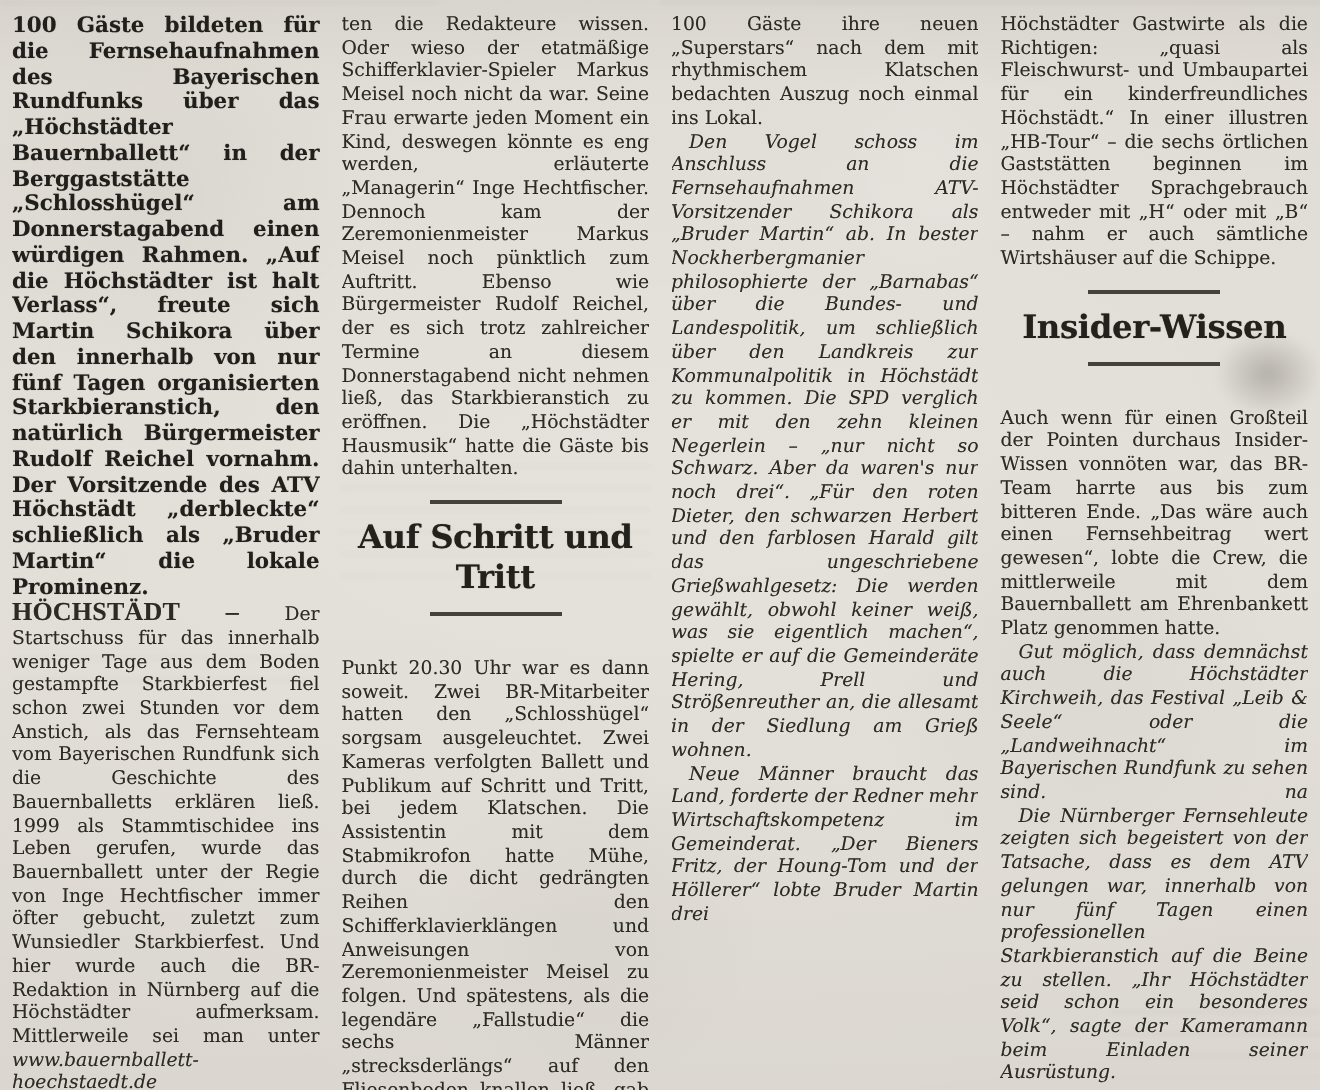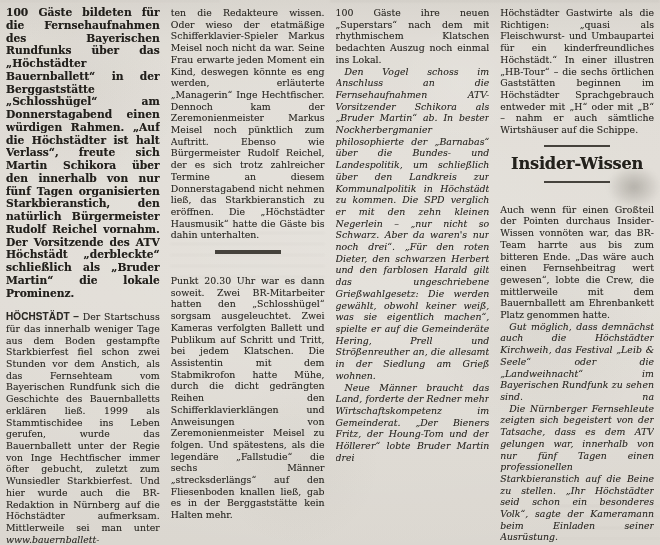--- a/index.html
+++ b/index.html
@@ -35,30 +35,29 @@
     position:relative;z-index:1;
     display:flex;gap:11px;
     padding:7px 6px 0 6px;
     height:538px;
   }
   .col{flex:1 1 0;min-width:0;overflow:hidden;}
   p{margin:0;text-align:justify;}
   .lead{
     font-size:10.7px;line-height:12.75px;
     font-weight:700;color:#211f1b;
-    margin-bottom:11px;
     text-shadow:0 0 .4px rgba(30,28,24,.45);
   }
   .body{
     font-size:9.4px;line-height:11.7px;
     color:#2c2a25;
     text-shadow:0 0 .3px rgba(40,38,33,.35);
   }
   .body.indent{text-indent:9px;font-style:italic;}
-  .dateline{font-weight:700;font-family:Liberation Sans, sans-serif;font-size:10px;letter-spacing:.1px;}
+  .dateline{font-weight:700;font-family:Liberation Serif, serif;font-size:13px;letter-spacing:.1px;}
   .url{font-style:italic;}
   .headline-block{margin:9px 0 21px 0;}
   .hrule{width:66px;height:2px;background:#45423c;margin:0 auto;}
   .headline{
     font-size:16.2px;line-height:20px;font-weight:700;
     text-align:center;color:#23211c;letter-spacing:-.2px;
     margin:7px 0 7px 0;text-indent:0;
     text-shadow:0 0 .4px rgba(30,28,24,.5);
   }
   .author{float:right;font-weight:400;padding-left:6px;}
@@ -85,20 +84,21 @@
         <i class="url">www.bauernballett-hoechstaedt.de</i>
         
       </p>
 
     </div>
 
     <div class="col">
       <p class="body">ten die Redakteure wissen. Oder wieso der etatmäßige Schifferklavier-Spieler Markus Meisel noch nicht da war. Seine Frau erwarte jeden Moment ein Kind, deswegen könnte es eng werden, erläuterte „Managerin“ Inge Hechtfischer. Dennoch kam der Zeremonienmeister Markus Meisel noch pünktlich zum Auftritt. Ebenso wie Bürgermeister Rudolf Reichel, der es sich trotz zahlreicher Termine an diesem Donnerstagabend nicht nehmen ließ, das Starkbieranstich zu eröffnen. Die „Höchstädter Hausmusik“ hatte die Gäste bis dahin unterhalten.</p>
       <div class="headline-block">
         <div class="hrule"></div>
+        <h2 class="headline">Auf Schritt und Tritt</h2>
         <div class="hrule"></div>
       </div>
       <p class="body">Punkt 20.30 Uhr war es dann soweit. Zwei BR-Mitarbeiter hatten den „Schlosshügel“ sorgsam ausgeleuchtet. Zwei Kameras verfolgten Ballett und Publikum auf Schritt und Tritt, bei jedem Klatschen. Die Assistentin mit dem Stabmikrofon hatte Mühe, durch die dicht gedrängten Reihen den Schifferklavierklängen und Anweisungen von Zeremonienmeister Meisel zu folgen. Und spätestens, als die legendäre „Fallstudie“ die sechs Männer „strecksderlängs“ auf den Fliesenboden knallen ließ, gab es in der Berggaststätte kein Halten mehr.</p>
 
     </div>
 
     <div class="col">
       <p class="body">100 Gäste ihre neuen „Superstars“ nach dem mit rhythmischem Klatschen bedachten Auszug noch einmal ins Lokal.</p>
       <p class="body indent">Den Vogel schoss im Anschluss an die Fernsehaufnahmen ATV-Vorsitzender Schikora als „Bruder Martin“ ab. In bester Nockherbergmanier philosophierte der „Barnabas“ über die Bundes- und Landespolitik, um schließlich über den Landkreis zur Kommunalpolitik in Höchstädt zu kommen. Die SPD verglich er mit den zehn kleinen Negerlein – „nur nicht so Schwarz. Aber da waren's nur noch drei“. „Für den roten Dieter, den schwarzen Herbert und den farblosen Harald gilt das ungeschriebene Grießwahlgesetz: Die werden gewählt, obwohl keiner weiß, was sie eigentlich machen“, spielte er auf die Gemeinderäte Hering, Prell und Strößenreuther an, die allesamt in der Siedlung am Grieß wohnen.</p>
       <p class="body indent">Neue Männer braucht das Land, forderte der Redner mehr Wirtschaftskompetenz im Gemeinderat. „Der Bieners Fritz, der Houng-Tom und der Höllerer“ lobte Bruder Martin drei</p>

